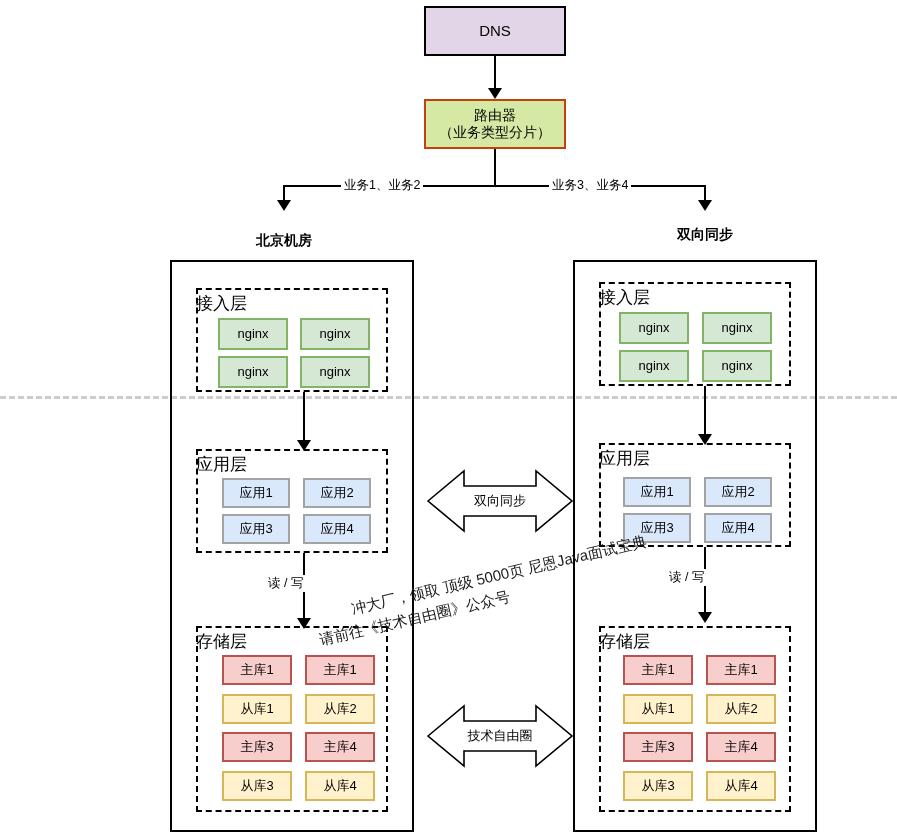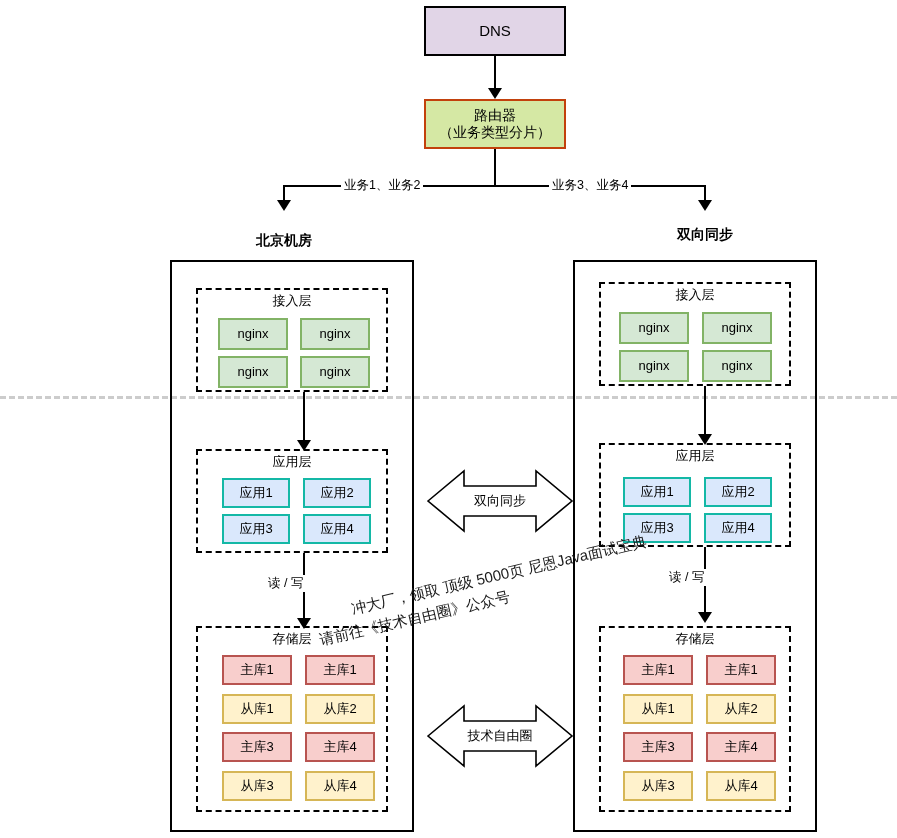--- a/index.html
+++ b/index.html
@@ -30,21 +30,21 @@
   }
   .box-router{
     background:#d5e8a4;border:2px solid #c2410c;
     font-size:14px;color:#000;
   }
   .box-nginx{
     background:#d5e8d4;border:2px solid #82b366;
     font-size:13px;
   }
   .box-app{
-    background:#dae8fc;border:2px solid #14b8a6;
+    background:#dae8fc;border:2px solid #a3a3a3;
     font-size:13px;
   }
   .box-master{
     background:#f8cecc;border:2px solid #b85450;
     font-size:13px;
   }
   .box-slave{
     background:#fff2cc;border:2px solid #d6b656;
     font-size:13px;
   }
@@ -64,22 +64,22 @@
     white-space:nowrap;
   }
   .layer-box{
     position:absolute;
     box-sizing:border-box;
     border:2px dashed #000;
     background:transparent;
   }
   .layer-title{
     position:absolute;
-    font-size:13px;
-    text-align:center;
+    font-size:17px;
+    text-align:left;
     white-space:nowrap;
   }
 
   
   .vline{position:absolute;width:2px;background:#000;}
   .hline{position:absolute;height:2px;background:#000;}
   .arrowhead-down{
     position:absolute;
     width:0;height:0;
     border-left:7px solid transparent;

